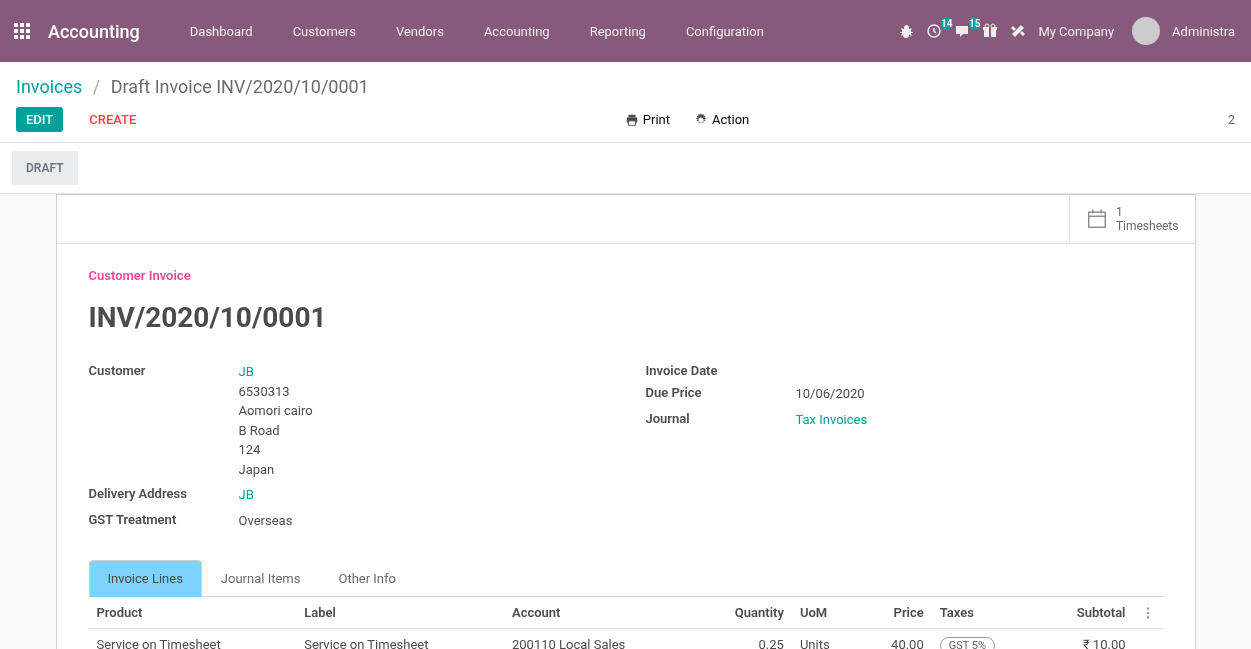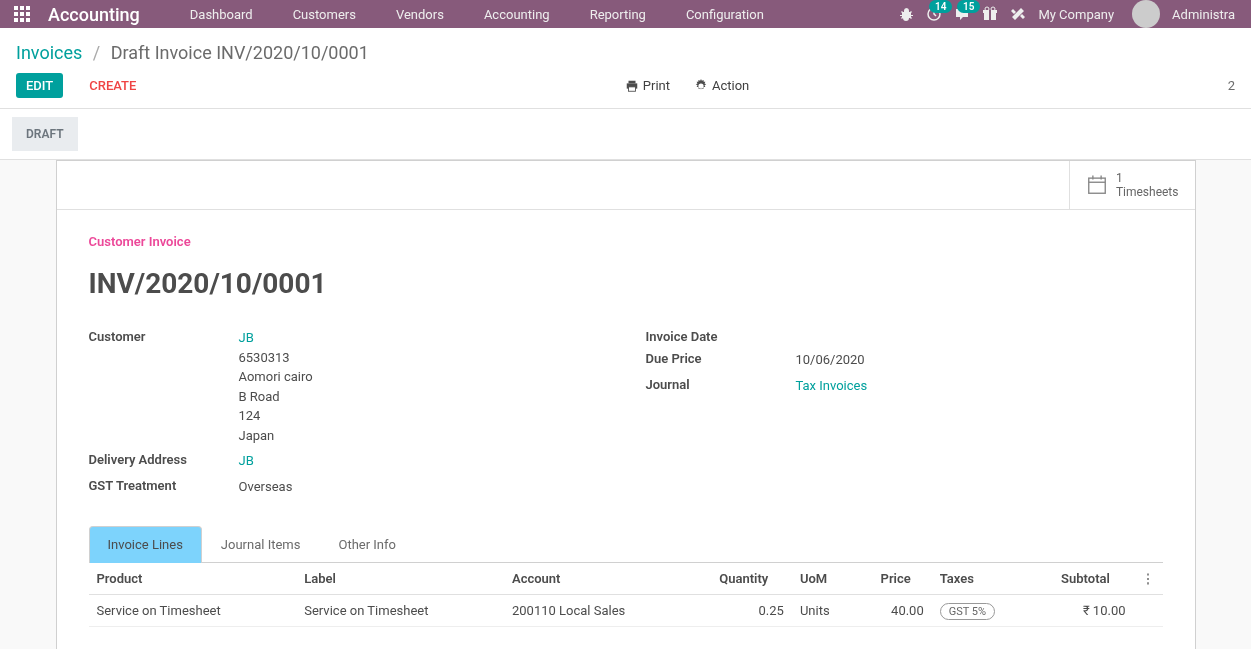--- a/index.html
+++ b/index.html
@@ -1,35 +1,35 @@
 <!DOCTYPE html>
 <html><head>
 <meta charset="utf-8">
 <style>
 *{box-sizing:border-box;margin:0;padding:0;font-family:-apple-system,BlinkMacSystemFont,"Segoe UI",Roboto,sans-serif}
 body{background:#f9f9f9;color:#4c4c4c;font-size:13px}
-.topbar{background:#875a7b;height:28px;display:flex;align-items:center;padding:0 8px;color:#fff}
+.topbar{background:#875a7b;height:62px;display:flex;align-items:center;padding:0 8px;color:#fff}
 .apps-icon{width:28px;height:28px;display:flex;align-items:center;justify-content:center;cursor:pointer;margin-right:12px}
 .app-title{font-size:18px;font-weight:500;margin-right:36px}
 .menu-items{display:flex;gap:12px;flex:1}
 .menu-item{padding:14px 14px;cursor:pointer;font-size:13px;color:#eee}
 .systray{display:flex;align-items:center;gap:12px;padding-right:8px}
 .systray-icon{position:relative;cursor:pointer;color:#eee}
-.badge{position:absolute;top:-6px;right:-10px;background:#00a09d;color:#fff;font-size:10px;padding:1px 6px;border-radius:8px;font-weight:600}
+.badge{position:absolute;top:-6px;right:-10px;background:#00a09d;color:#fff;font-size:10px;padding:1px 0;border-radius:8px;font-weight:600}
 .avatar{width:28px;height:28px;border-radius:50%;background:#ccc;margin-left:6px}
 .controlpanel{background:#fff;border-bottom:1px solid #e0e0e0}
 .breadcrumb{padding:14px 16px 8px;font-size:18px;color:#6b6b6b}
 .breadcrumb a{color:#00a09d;text-decoration:none}
 .breadcrumb .sep{color:#aaa;margin:0 6px}
 .cp-row{display:flex;align-items:center;padding:2px 16px 10px;justify-content:space-between}
 .cp-left{display:flex;gap:16px;align-items:center}
 .btn{padding:5px 10px;border:none;border-radius:3px;font-size:13px;cursor:pointer;font-weight:500}
 .btn-primary{background:#00a09d;color:#fff}
 .btn-link{background:none;color:#ef4444}
-.cp-center{display:flex;gap:24px;align-items:flex-start;color:#404040}
+.cp-center{display:flex;gap:24px;align-items:flex-start;color:#000000}
 .cp-center span{cursor:pointer;display:flex;align-items:center;gap:4px}
 .cp-right{color:#6b6b6b}
 .statusbar{display:flex;align-items:center;justify-content:space-between;padding:8px 0 8px 12px;border-bottom:1px solid #e0e0e0;background:#fff}
 .status-left{display:flex;gap:16px;align-items:center}
 .status-tag{background:#e9ecef;color:#6c757d;padding:10px 14px;font-size:12px;font-weight:600}
 .sheet-container{display:flex;justify-content:center;padding:0 16px 40px}
 .sheet{background:#fff;border:1px solid #d0d0d0;width:100%;max-width:1140px;position:relative}
 .button-box{display:flex;justify-content:flex-end;border-bottom:1px solid #e0e0e0}
 .stat-button{border-left:1px solid #e0e0e0;padding:10px 16px;display:flex;align-items:center;gap:8px;cursor:pointer;min-width:120px}
 .stat-icon{color:#888}
@@ -41,21 +41,21 @@
 .form-col{flex:1}
 .field{display:flex;margin-bottom:6px;font-size:13px}
 .field-label{width:150px;font-weight:600;color:#4c4c4c;padding-top:1px}
 .field-value{flex:1;color:#4c4c4c;line-height:1.5}
 .field-value a{color:#00a09d;text-decoration:none}
 .tabs{display:flex;border-bottom:1px solid #d0d0d0;margin-top:24px}
 .tab{padding:10px 18px;border:1px solid transparent;border-bottom:none;cursor:pointer;color:#6b6b6b;font-size:13px}
 .tab.active{border-color:#d0d0d0;background:#7dd3fc;margin-bottom:-1px;color:#4c4c4c;border-radius:4px 4px 0 0}
 table{width:100%;border-collapse:collapse;font-size:13px}
 th{text-align:left;padding:8px 8px;font-weight:600;color:#4c4c4c;border-bottom:1px solid #e0e0e0}
-th.num{text-align:center}
+th.num{text-align:right}
 td{padding:8px 8px;border-bottom:1px solid #eee;color:#4c4c4c}
 td.num{text-align:right}
 .tax-pill{border:1px solid #999;border-radius:10px;padding:1px 8px;font-size:11px;color:#666}
 .kebab{color:#888;cursor:pointer}
 svg{display:block}
 </style>
 </head>
 <body>
 
 <div class="topbar">

